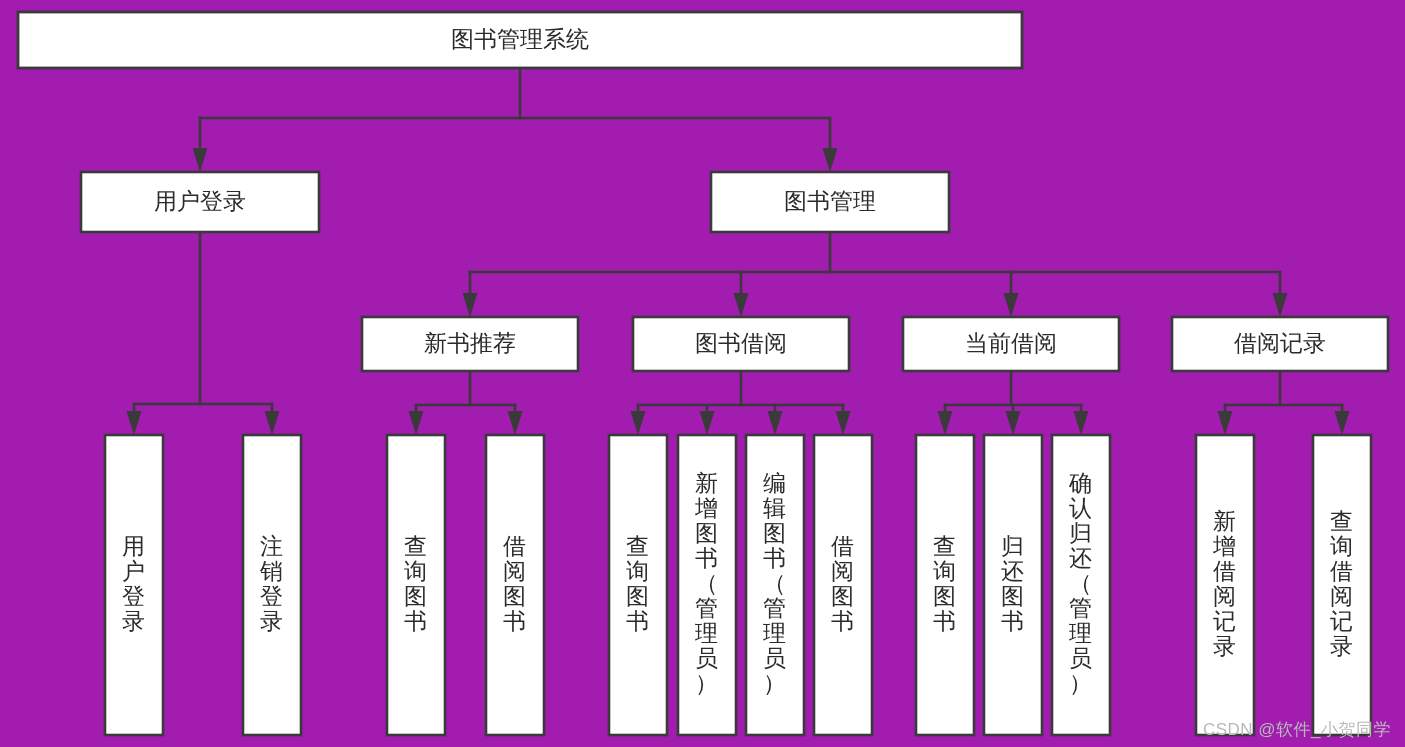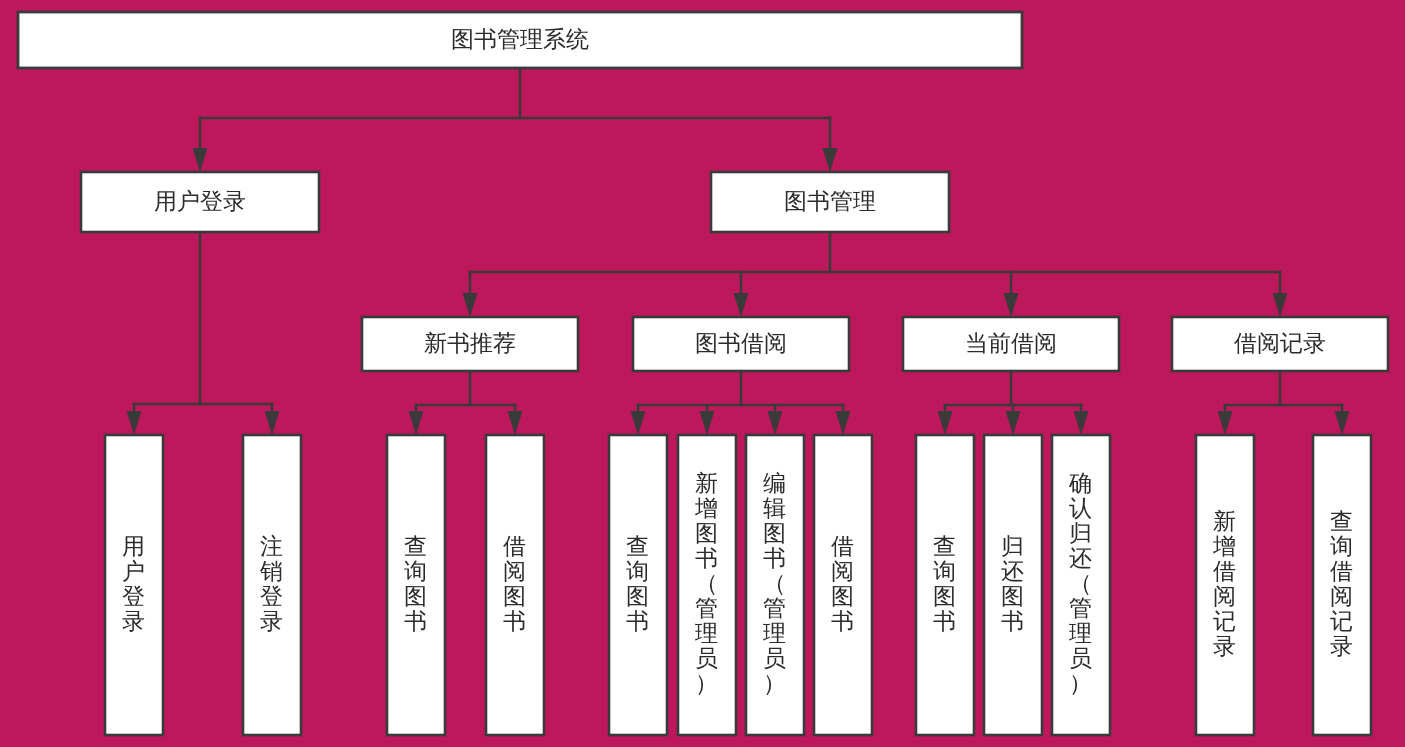--- a/index.html
+++ b/index.html
@@ -8,21 +8,21 @@
     padding: 0;
     background: #ffffff;
   }
   body {
     font-family: "Liberation Sans", "DejaVu Sans", sans-serif;
   }
   #canvas {
     position: relative;
     width: 1405px;
     height: 747px;
-    background: #be185d;
+    background: #a21caf;
     overflow: hidden;
   }
   svg.diagram {
     position: absolute;
     left: 0;
     top: 0;
     width: 1405px;
     height: 747px;
   }
   .node-box {
@@ -201,13 +201,14 @@
         <g>
           <rect x="1196" y="435" width="58" height="300" class="node-box"></rect>
           <text x="1225" y="0" class="node-label vertical"><tspan x="1225" y="522.5">新</tspan><tspan x="1225" y="547.5">增</tspan><tspan x="1225" y="572.5">借</tspan><tspan x="1225" y="597.5">阅</tspan><tspan x="1225" y="622.5">记</tspan><tspan x="1225" y="647.5">录</tspan></text>
         </g>
         <g>
           <rect x="1313" y="435" width="58" height="300" class="node-box"></rect>
           <text x="1342" y="0" class="node-label vertical"><tspan x="1342" y="522.5">查</tspan><tspan x="1342" y="547.5">询</tspan><tspan x="1342" y="572.5">借</tspan><tspan x="1342" y="597.5">阅</tspan><tspan x="1342" y="622.5">记</tspan><tspan x="1342" y="647.5">录</tspan></text>
         </g>
       </g>
   </svg>
+  <div class="watermark">CSDN @软件_小贺同学</div>
 </div>
 
 </body></html>

